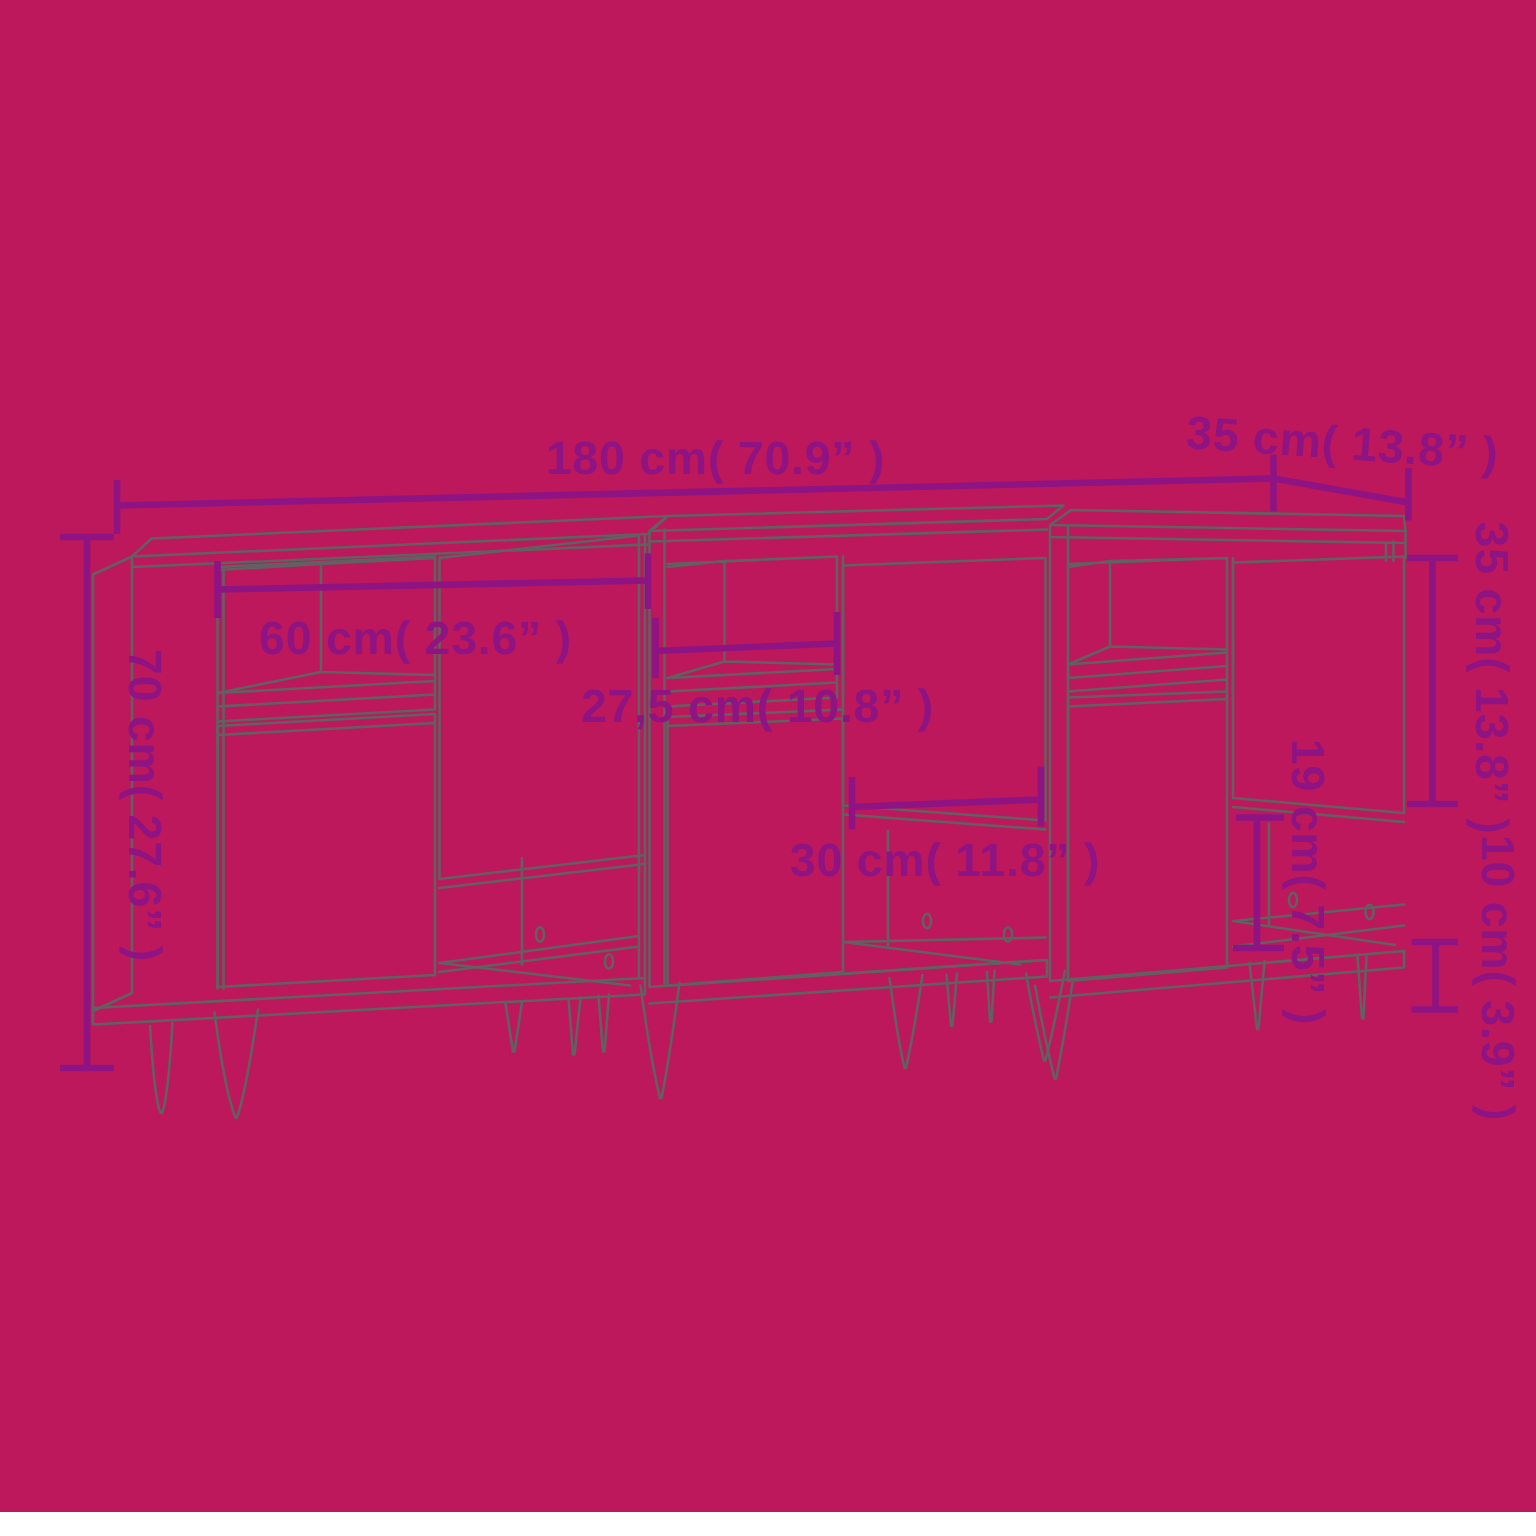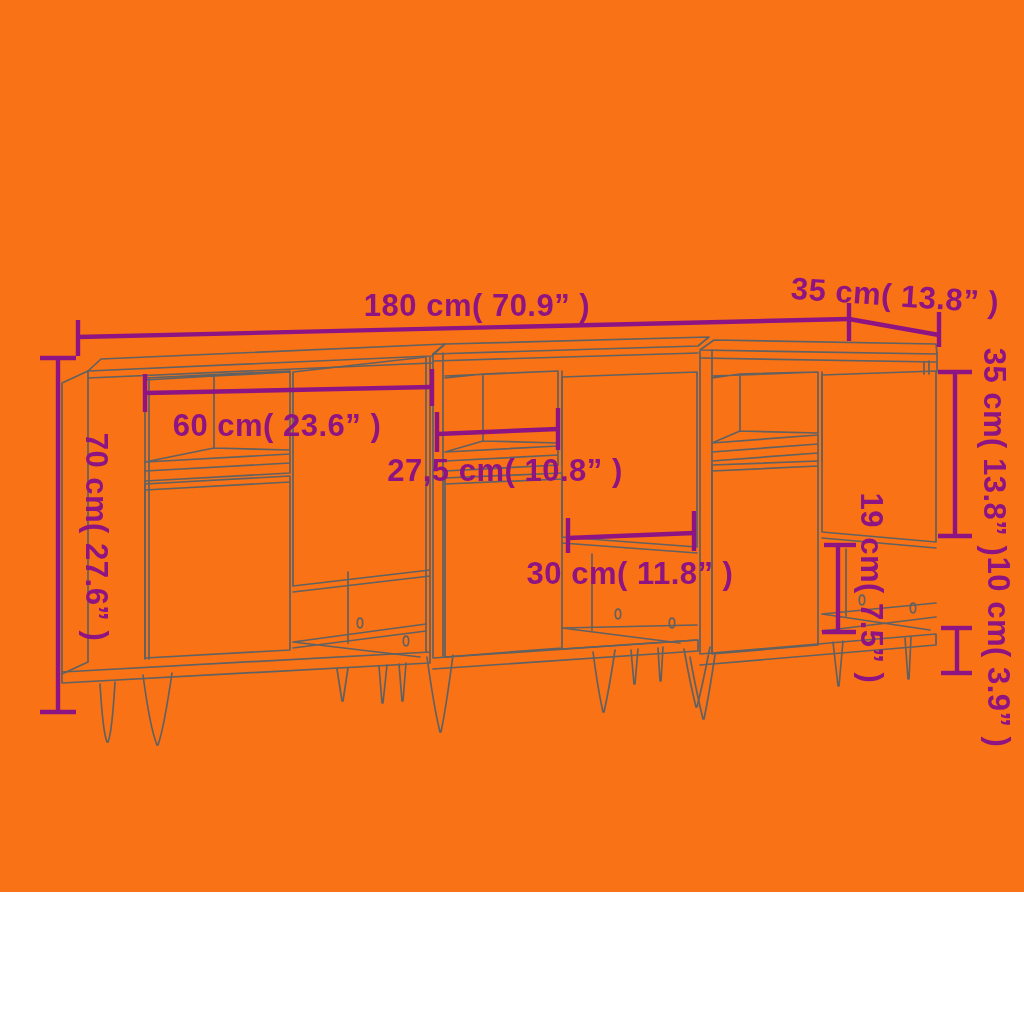--- a/index.html
+++ b/index.html
@@ -1,16 +1,16 @@
 <!DOCTYPE html>
 <html><head>
 <meta charset="utf-8">
 <style>
   html,body{margin:0;padding:0;background:#ffffff;}
-  .stage{width:1024px;height:892px;position:relative;background:#f97316;overflow:hidden;}
+  .stage{width:1024px;height:1008px;position:relative;background:#be185d;overflow:hidden;}
   svg{display:block;}
   text{font-family:"Liberation Sans", sans-serif;font-weight:bold;}
 </style>
 </head>
 <body>
 
 <div class="stage">
 <svg viewBox="0 0 1024 1024" width="1024" height="1024">
 
   <g stroke="#616161" stroke-width="1.7" fill="none" stroke-linecap="round" stroke-linejoin="round">

